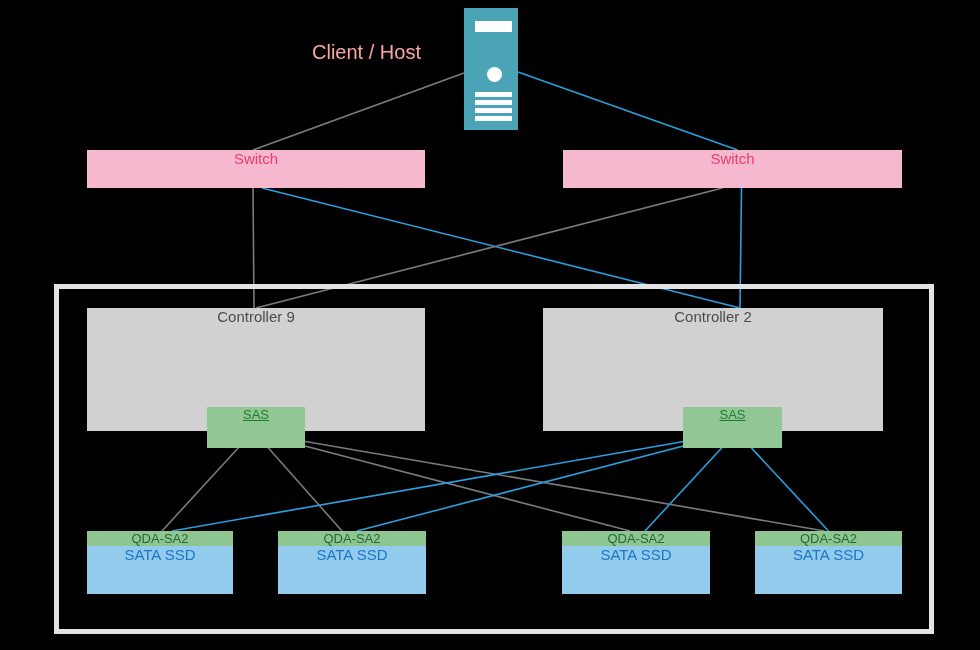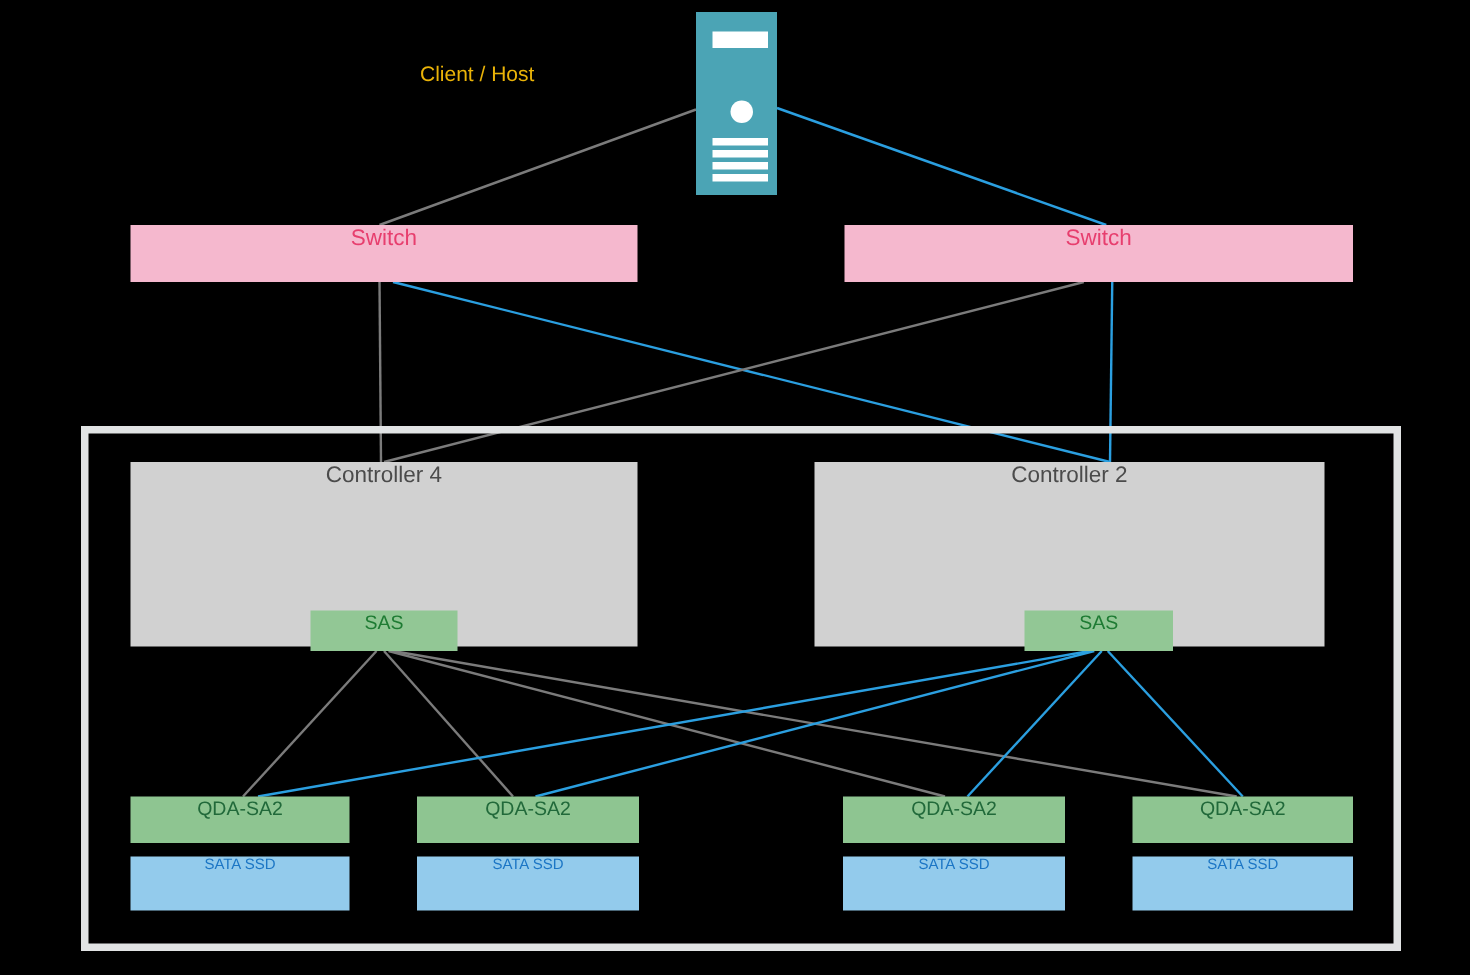--- a/index.html
+++ b/index.html
@@ -40,23 +40,23 @@
     position: absolute; left: 23px; top: 59px; width: 15px; height: 15px;
     border-radius: 50%; background: #ffffff;
   }
   .host-vent {
     position: absolute; left: 11px; width: 37px; height: 5px;
     background: #ffffff;
   }
   .host-label {
     position: absolute;
     left: 280px; top: 41px; width: 173px;
-    text-align: left;
-    color: #eab308;
-    font-size: 14px;
+    text-align: center;
+    color: #fca5a5;
+    font-size: 20px;
     z-index: 3;
   }
   .switch {
     background: #F5B8CE;
     color: #E73E6E;
     font-size: 15px;
     height: 38px; top: 150px;
   }
   #switch-1 { left: 87px;  width: 338px; }
   #switch-2 { left: 563px; width: 339px; }
@@ -73,36 +73,37 @@
     color: #4B4B4B;
     font-size: 15px;
     top: 308px; height: 123px;
   }
   #controller-1 { left: 87px;  width: 338px; }
   #controller-2 { left: 543px; width: 340px; }
   .sas-port {
     background: #92C795;
     color: #1E7B33;
     font-size: 13px;
-    top: 407px; height: 27px;
+    top: 407px; height: 41px;
     z-index: 4;
+    text-decoration: underline;
   }
   #sas-port-1 { left: 207px; width: 98px; }
   #sas-port-2 { left: 683px; width: 99px; }
   .qda {
     background: #8EC591;
     color: #21693A;
     font-size: 13px;
     top: 531px; height: 31px;
   }
   .sata {
     background: #93CBEC;
     color: #1C76C5;
-    font-size: 10px;
-    top: 571px; height: 36px;
+    font-size: 15px;
+    top: 546px; height: 48px;
   }
   #qda-1, #sata-1 { left: 87px;  width: 146px; }
   #qda-2, #sata-2 { left: 278px; width: 148px; }
   #qda-3, #sata-3 { left: 562px; width: 148px; }
   #qda-4, #sata-4 { left: 755px; width: 147px; }
 </style>
 </head>
 <body>
 
 <svg id="wires" xmlns="http://www.w3.org/2000/svg">
@@ -137,21 +138,21 @@
 <div class="box switch" id="switch-1">
   <span>Switch</span>
 </div>
 <div class="box switch" id="switch-2">
   <span>Switch</span>
 </div>
 
 <div class="enclosure"></div>
 
 <div class="box controller" id="controller-1">
-  <span>Controller 4</span>
+  <span>Controller 9</span>
 </div>
 <div class="box controller" id="controller-2">
   <span>Controller 2</span>
 </div>
 
 <div class="box sas-port" id="sas-port-1">
   <span>SAS</span>
 </div>
 <div class="box sas-port" id="sas-port-2">
   <span>SAS</span>

